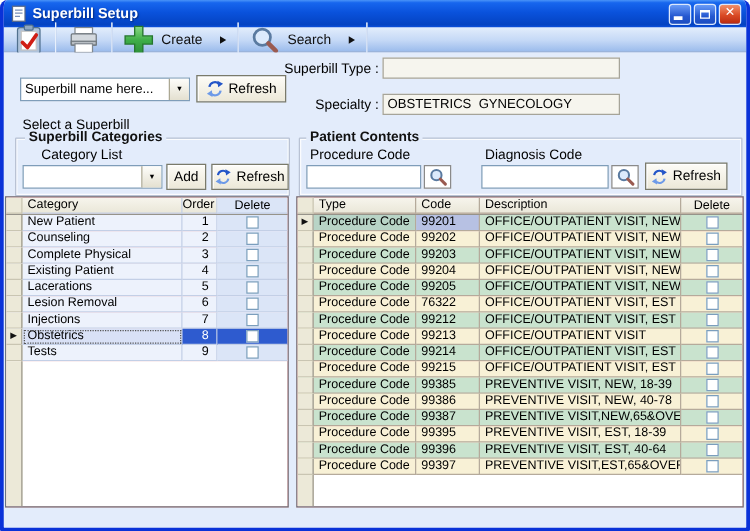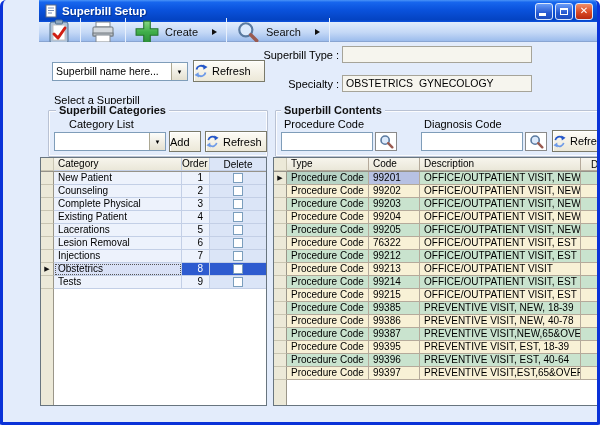--- a/index.html
+++ b/index.html
@@ -1,20 +1,20 @@
 <!DOCTYPE html>
 <html><head>
 <meta charset="utf-8">
 <style>
   * { margin:0; padding:0; box-sizing:border-box; }
   html,body { width:600px; height:425px; font-family:"Liberation Sans","DejaVu Sans",sans-serif; }
   .window {
     position:relative; width:600px; height:425px;
     border-left:3px solid #0a32d8; border-right:3px solid #0a32d8; border-bottom:3px solid #0a32d8;
-    border-radius:6px 6px 2px 2px; overflow:hidden; background:#e3ecfb;padding-left:36px;
+    border-radius:6px 6px 2px 2px; overflow:hidden; background:#e3ecfb;
   }
   
   .titlebar {
     height:22px; display:flex; align-items:center; padding:0 4px 0 5px;
     background:linear-gradient(180deg,#4a94f8 0%,#1766ee 10%,#0a52dc 45%,#0443c2 90%,#0d52e0 100%);
   }
   .title-icon { width:14px; height:14px; margin-right:4px; flex:0 0 auto; }
   .title-text { color:#fff; font-weight:bold; font-size:11.5px; text-shadow:1px 1px 1px #04308a; flex:1 1 auto; }
   .win-controls { display:flex; gap:2px; }
   .win-btn {
@@ -45,21 +45,21 @@
     padding:1px 3px; white-space:pre; overflow:hidden; color:#000;
   }
   .combo { position:absolute; display:flex; background:#fff; border:1px solid #7f9db9; }
   .combo .cv { flex:1; font-size:10.5px; padding:2px 3px; white-space:nowrap; overflow:hidden; }
   .combo .cbtn {
     width:16px; background:linear-gradient(180deg,#fdfdfa,#e4e0d0); border-left:1px solid #aca893;
     display:flex; align-items:center; justify-content:center;
   }
   .combo .cbtn::before { content:"▼"; font-size:6px; color:#000; }
   .btn {
-    position:absolute; display:flex; align-items:center; gap:4px;
+    position:absolute; display:flex; align-items:center; justify-content:center; gap:4px;
     background:linear-gradient(180deg,#fdfcf7,#ece8d8); border:1px solid #7a7a6a;
     box-shadow:inset 1px 1px 0 #fff; font-size:11px; color:#000;
   }
   .magbtn { position:absolute; background:#fff; border:1px solid #8a8a8a; display:flex; align-items:center; justify-content:center; }
   .group { position:absolute; border:1px solid #b9c2d4; box-shadow:inset 0 0 0 1px #fbfcfe; border-radius:1px; }
   .group-title { position:absolute; font-size:11px; font-weight:bold; color:#111; background:#e3ecfb; padding:0 3px; white-space:nowrap; }
   
   .table { position:absolute; border:1px solid #68757f; background:#fca5a5; display:flex; flex-direction:column; overflow:hidden; }
   .t-head { display:flex; height:14px; background:linear-gradient(180deg,#f7f5ed,#e9e6d7); border-bottom:1px solid #96938a; flex:0 0 auto; }
   .t-head .cell { font-size:10px; color:#000; padding:1px 4px 0 4px; border-right:1px solid #c9c5b2; overflow:hidden; white-space:nowrap; }
@@ -200,21 +200,21 @@
       <svg width="13" height="13" viewBox="0 0 14 14">
         <path d="M2.5 5.5 A4.5 4.5 0 0 1 10 3" fill="none" stroke="#2456c8" stroke-width="1.8"></path>
         <polygon points="9,0.5 13.5,3 9.5,5.8" fill="#2456c8"></polygon>
         <path d="M11.5 8.5 A4.5 4.5 0 0 1 4 11" fill="none" stroke="#6d9ae8" stroke-width="1.8"></path>
         <polygon points="5,13.5 0.5,11 4.5,8.2" fill="#6d9ae8"></polygon>
       </svg>
       <span>Refresh</span>
     </span>
 
     <div class="group" style="left:236px; top:68px; width:355px; height:47px;"></div>
-    <span class="group-title" style="left:242px; top:62px;">Superbill Contents</span>
+    <span class="group-title" style="left:242px; top:62px;">Patient Contents</span>
     <span class="lbl" style="left:245px; top:76px;">Procedure Code</span>
     <span class="combo" style="left:242px; top:90px; width:92px; height:19px;">
       <span class="cv"></span>
     </span>
     <span class="magbtn" style="left:336px; top:90px; width:22px; height:19px;">
       <svg width="15" height="15" viewBox="0 0 22 22">
         <circle cx="9" cy="9" r="6" fill="#dceafc" stroke="#5a7aa0" stroke-width="2.4"></circle>
         <line x1="13.5" y1="13.5" x2="19.5" y2="19.5" stroke="#9a5a50" stroke-width="3.6" stroke-linecap="round"></line>
       </svg>
     </span>

